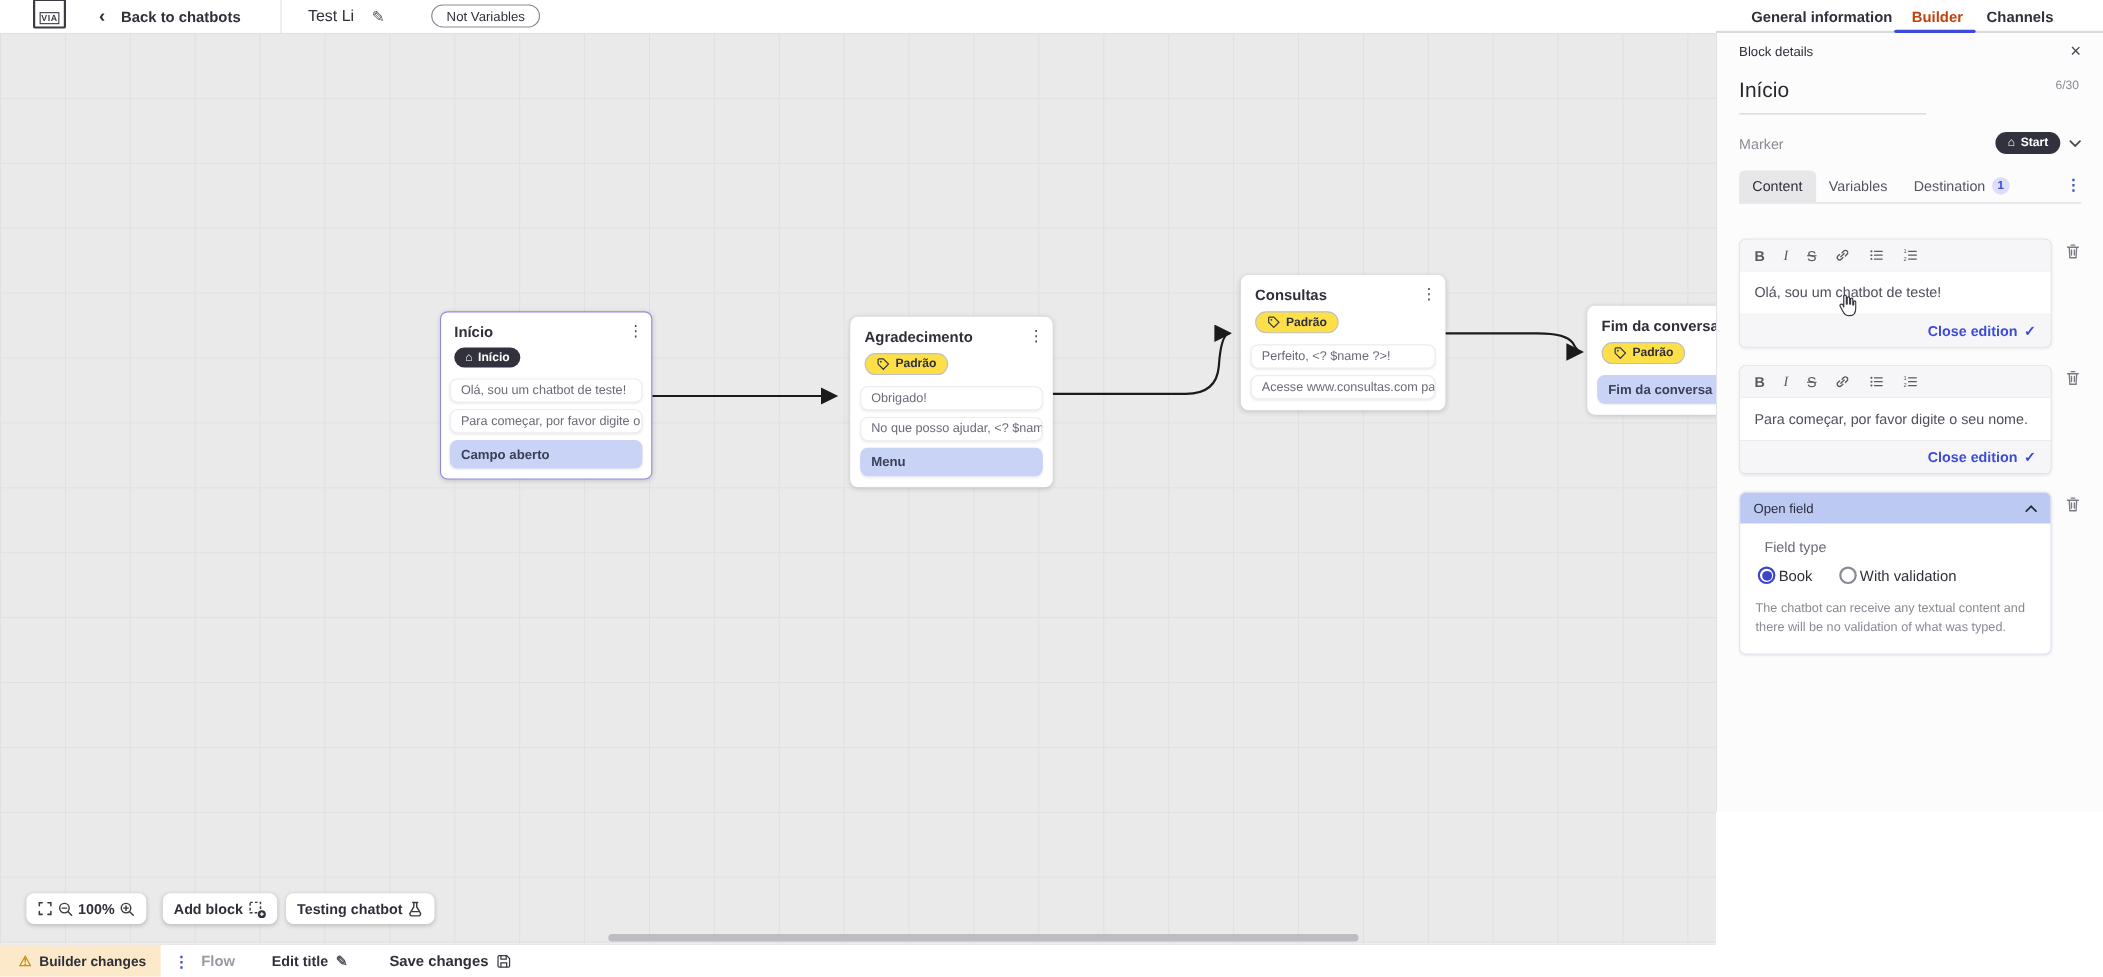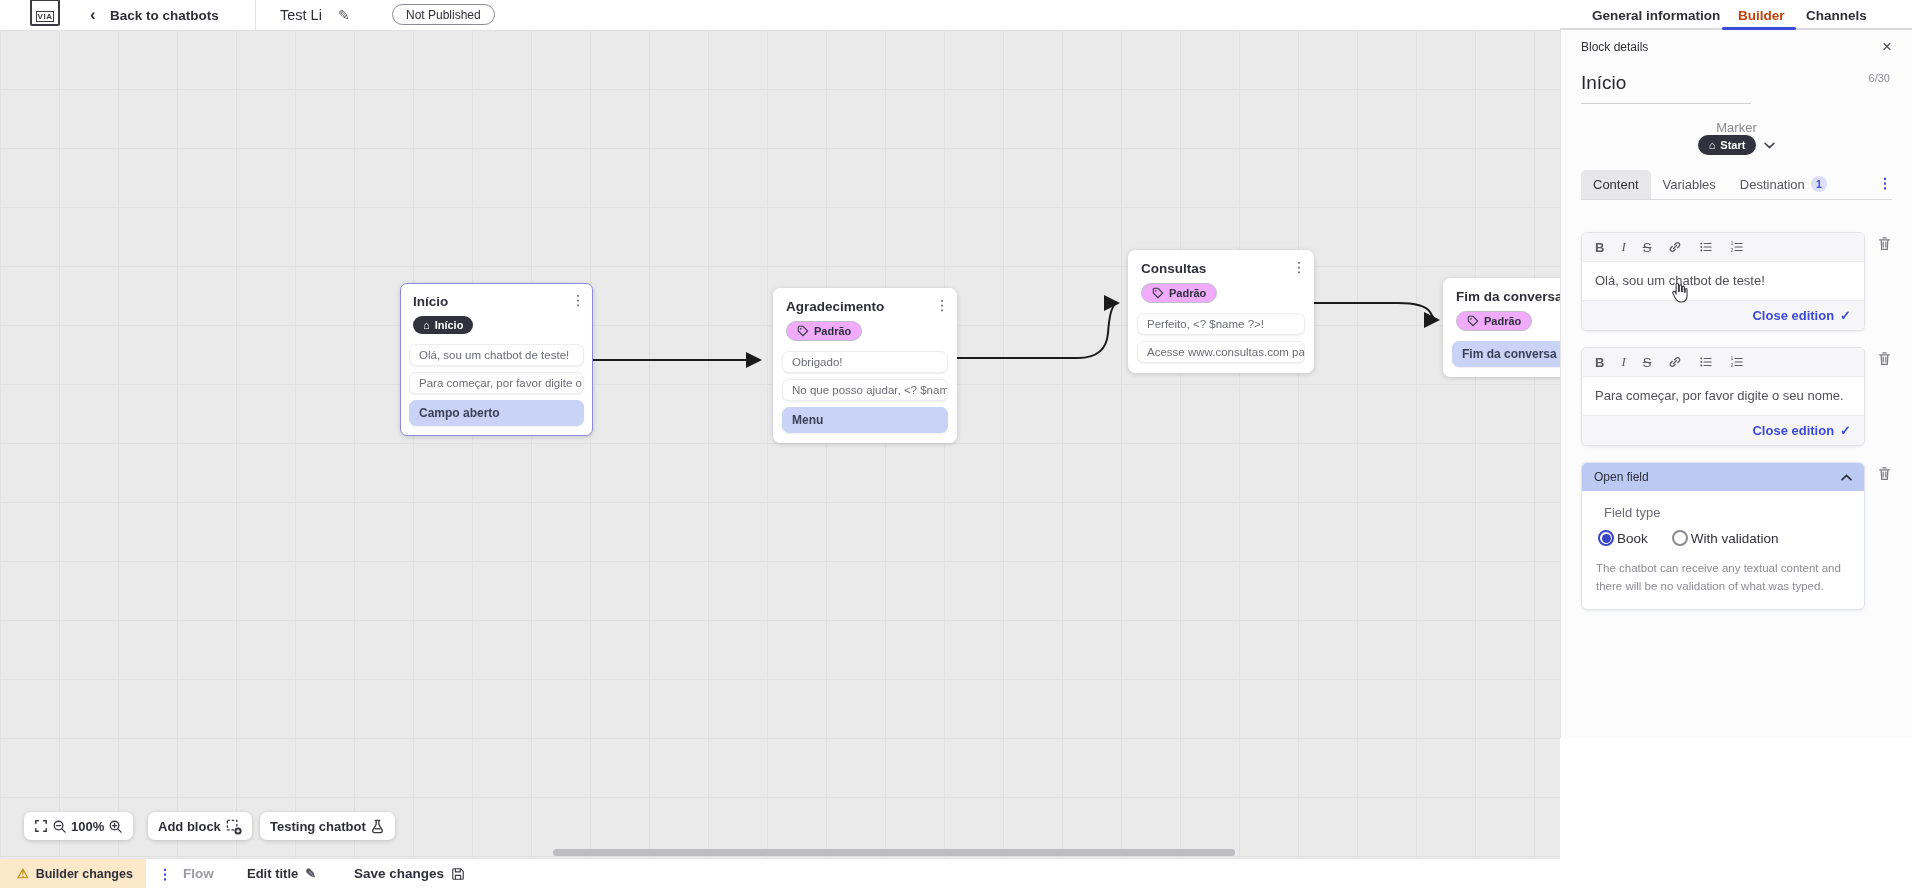--- a/index.html
+++ b/index.html
@@ -37,21 +37,21 @@
   #wires { position:absolute; left:0; top:0; width:1560px; height:828px; z-index:1; }
 
   .block { position:absolute; z-index:2; background:#fff; border-radius:7px; border:1px solid #fff;
     box-shadow:0 1px 5px rgba(0,0,0,.16); padding:9px 8px 9px 8px; }
   .block.selected { border:1px solid #8f8ae0; }
   .block-title { font-size:13.5px; font-weight:700; color:#2f2f3a; padding:1px 4px 0 4px; }
   .block-kebab { position:absolute; right:7px; top:9px; font-size:14px; color:#4a4a55; line-height:14px; cursor:pointer; }
   .pill { display:inline-flex; align-items:center; gap:5px; border-radius:999px; font-size:11px; font-weight:700;
     padding:3px 10px; margin:7px 0 4px 4px; }
   .pill-dark { background:#32323e; color:#fff; }
-  .pill-outline { border:1px solid #bfbfc8; color:#2f2f3a; background:#f0abfc; }
+  .pill-outline { border:1px solid #bfbfc8; color:#2f2f3a; background:#fde047; }
   .home-glyph { font-size:11px; line-height:10px; }
   .bitems { margin-top:6px; display:flex; flex-direction:column; gap:6px; }
   .bitem { background:#fff; border:1px solid #ededf0; box-shadow:0 1px 2px rgba(0,0,0,.07);
     border-radius:7px; padding:4px 9px; font-size:11.5px; color:#6b6b78;
     white-space:nowrap; overflow:hidden; }
   .bitem.hl { background:#c8d3f5; border-color:#c8d3f5; color:#3b3f58; font-weight:700; font-size:12px; padding:5px 9px; }
 
   #block-inicio { left:400px; top:253px; width:193px; }
   #block-agradecimento { left:773px; top:258px; width:184px; }
   #block-consultas { left:1128px; top:220px; width:186px; }
@@ -81,21 +81,21 @@
 
   
   #panel { position:absolute; left:1560px; top:30px; width:352px; height:708px; background:#fcfcfd;
     border-left:1px solid #e4e4e8; z-index:20; }
   #panel-header { display:flex; justify-content:space-between; align-items:center; padding:10px 20px 6px 20px; }
   #panel-header .ph-label { font-size:12px; color:#2f2f3a; }
   #panel-close { font-size:17px; color:#4a4a55; line-height:14px; cursor:pointer; }
   #panel-title-row { position:relative; padding:12px 20px 0 20px; }
   #panel-title { font-size:19px; color:#26262e; padding-bottom:9px; border-bottom:1px solid #cfcfd6; width:170px; }
   #panel-counter { position:absolute; right:22px; top:12px; font-size:11px; color:#8a8a94; }
-  #marker-row { display:flex; justify-content:space-between; align-items:center; padding:16px 20px 0 20px;flex-direction:column; }
+  #marker-row { display:flex; justify-content:space-between; align-items:center; padding:16px 20px 0 20px; }
   #marker-label { font-size:13px; color:#8a8a94; }
   #marker-right { display:flex; align-items:center; gap:8px; }
   #marker-pill { display:inline-flex; align-items:center; gap:5px; background:#32323e; color:#fff;
     border-radius:999px; font-size:11px; font-weight:700; padding:4px 11px; cursor:pointer; }
   #panel-tabs { position:relative; display:flex; align-items:flex-end; margin:14px 20px 0 20px;
     border-bottom:1px solid #dadade; }
   .p-tab { font-size:13px; color:#55555f; padding:7px 12px; cursor:pointer; display:flex; align-items:center; }
   .p-tab.active { background:#e7e7ea; border-radius:5px 5px 0 0; color:#2f2f3a; }
   #dest-badge { width:16px; height:16px; border-radius:50%; background:#dcdff7; color:#3b4bd8;
     font-size:10.5px; font-weight:700; display:flex; align-items:center; justify-content:center; margin-left:6px; }
@@ -146,21 +146,21 @@
     <div class="tb-item" id="logo">
       <div class="lg-box">
           <span class="lg-in">VIA</span>
         </div>
     </div>
     <div class="tb-item" id="back-chevron">‹</div>
     <div class="tb-item" id="back-label">Back to chatbots</div>
     <div id="tb-divider"></div>
     <div class="tb-item" id="bot-title">Test Li</div>
     <div class="tb-item" id="title-pencil">✎</div>
-    <div class="tb-item" id="status-pill">Not Published</div>
+    <div class="tb-item" id="status-pill">Not Variables</div>
     <div class="tb-item top-tab" id="tab-general">General information</div>
     <div class="tb-item top-tab" id="tab-builder">Builder</div>
     <div class="tb-item top-tab" id="tab-channels">Channels</div>
     <div id="tabs-underline"></div>
     <div id="builder-underline"></div>
   </div>
 
   <div id="canvas">
 
     <svg id="wires">

